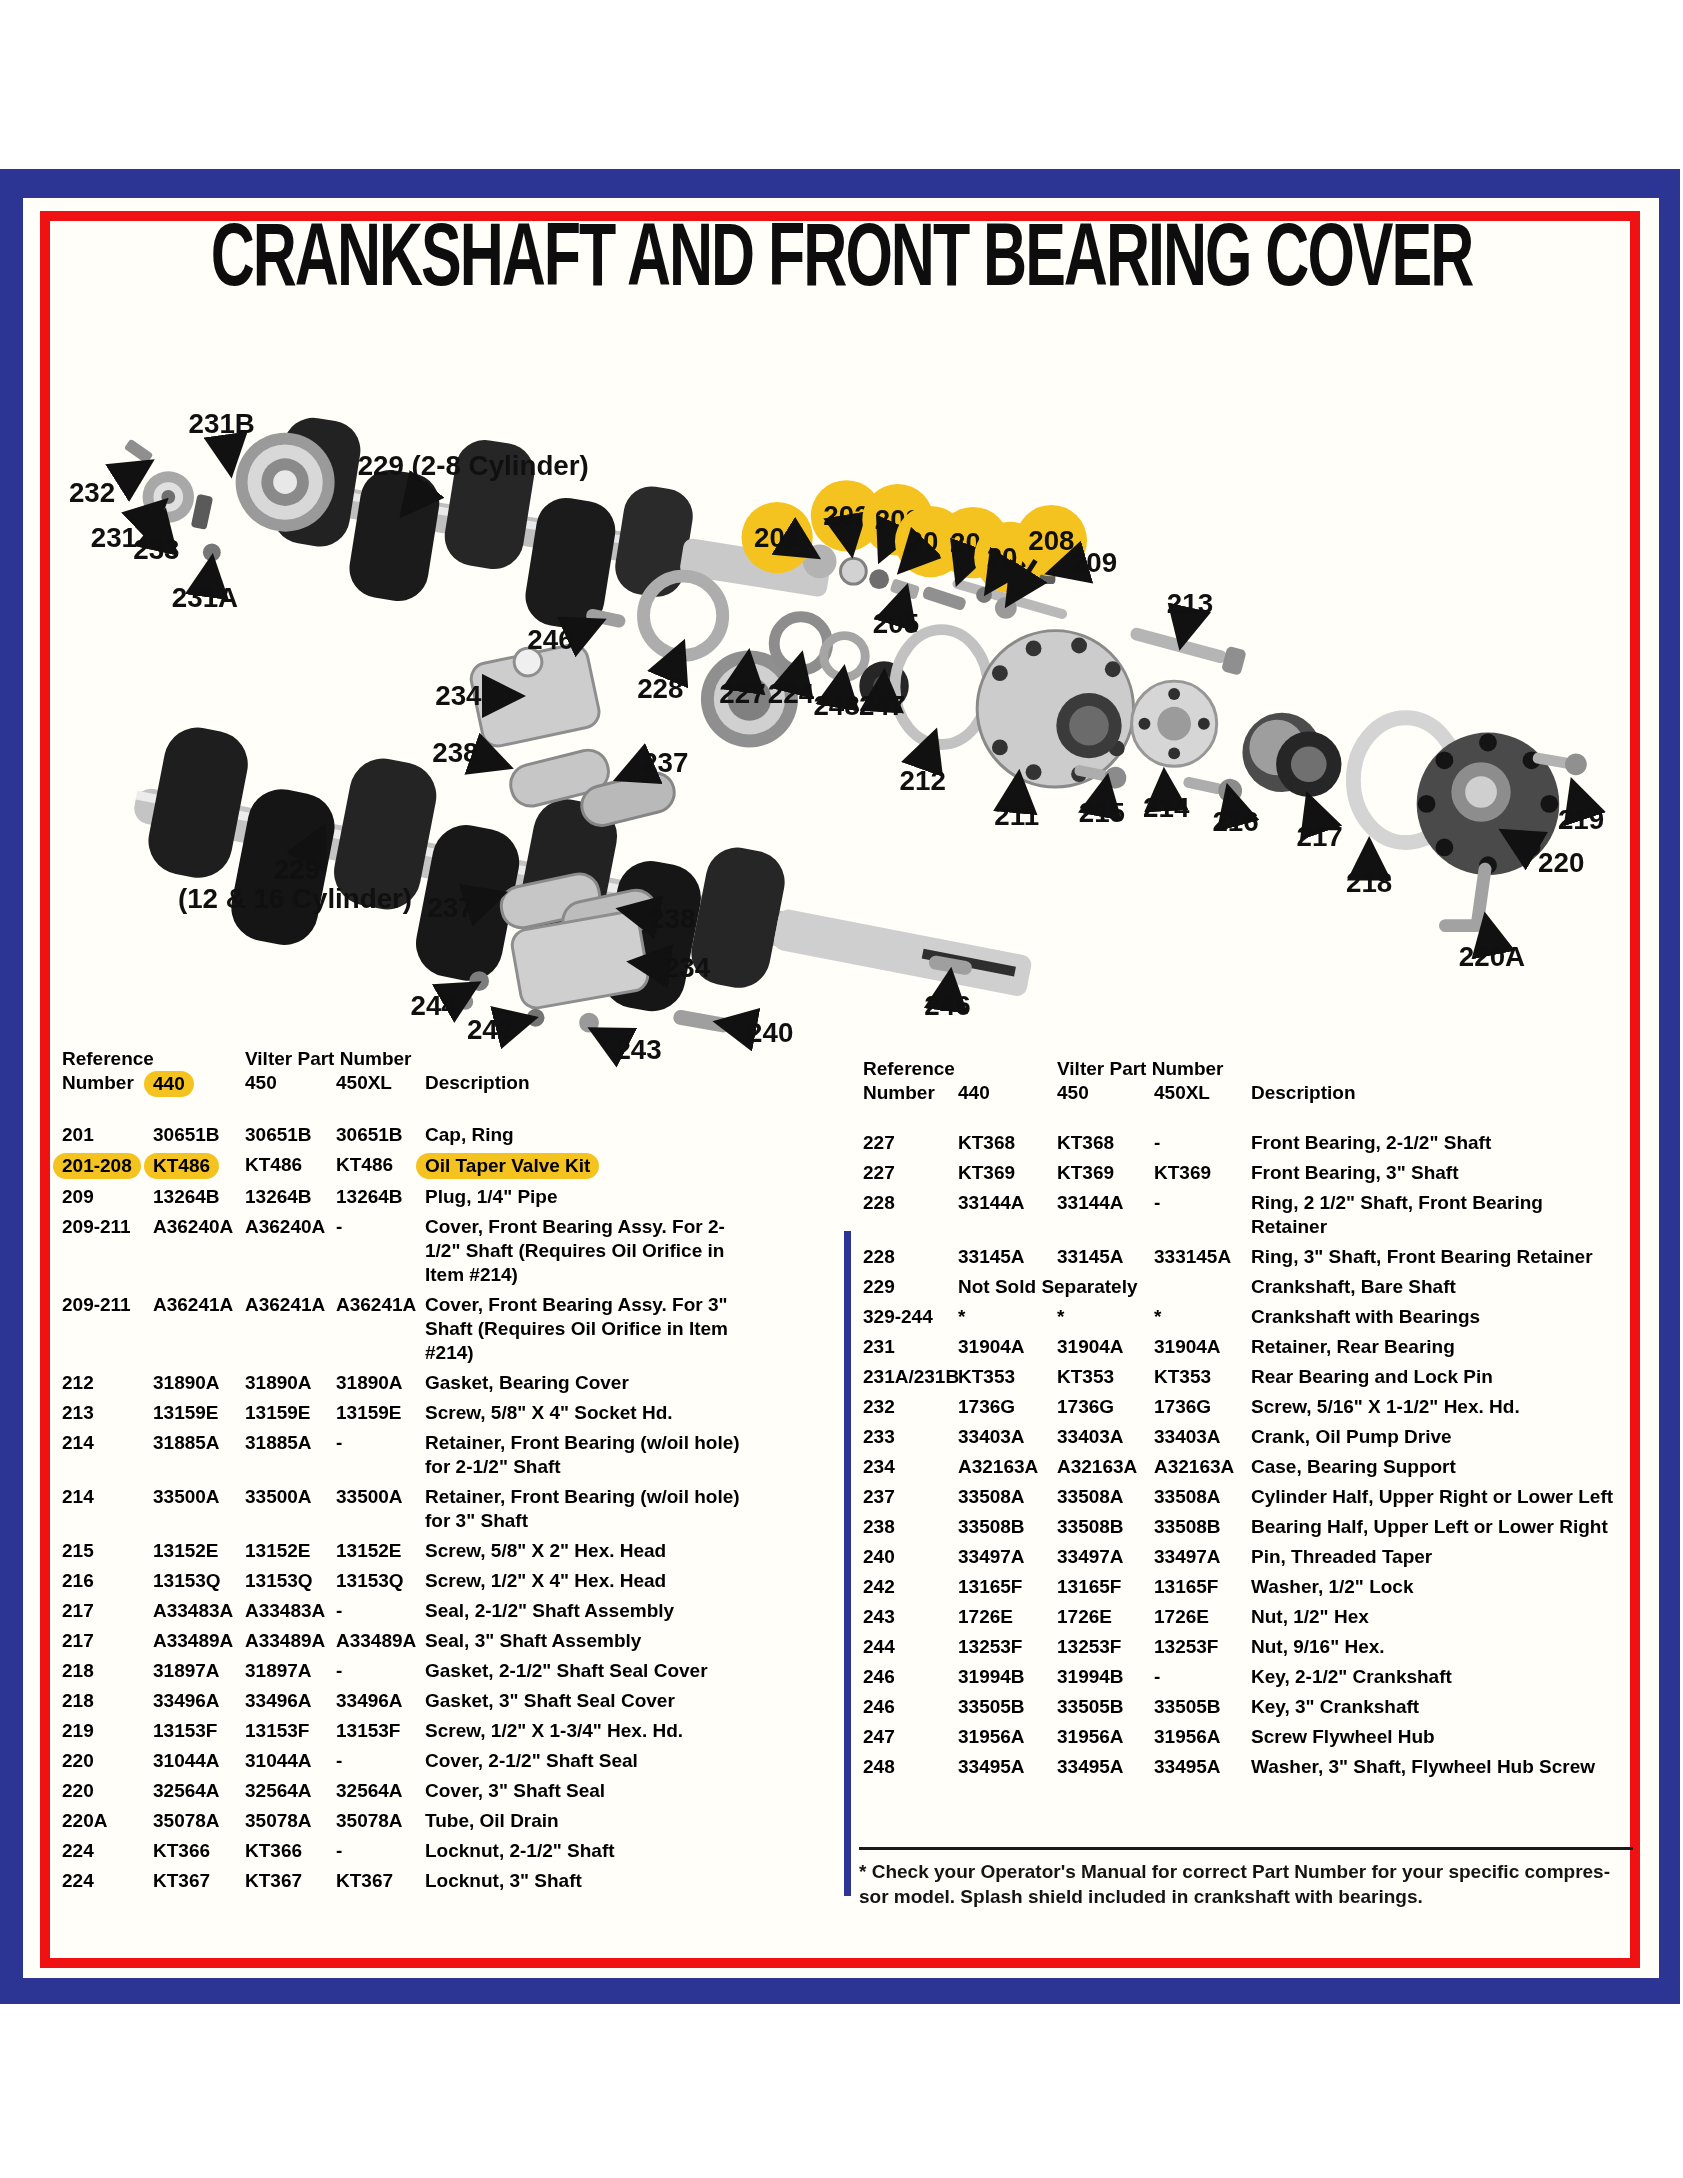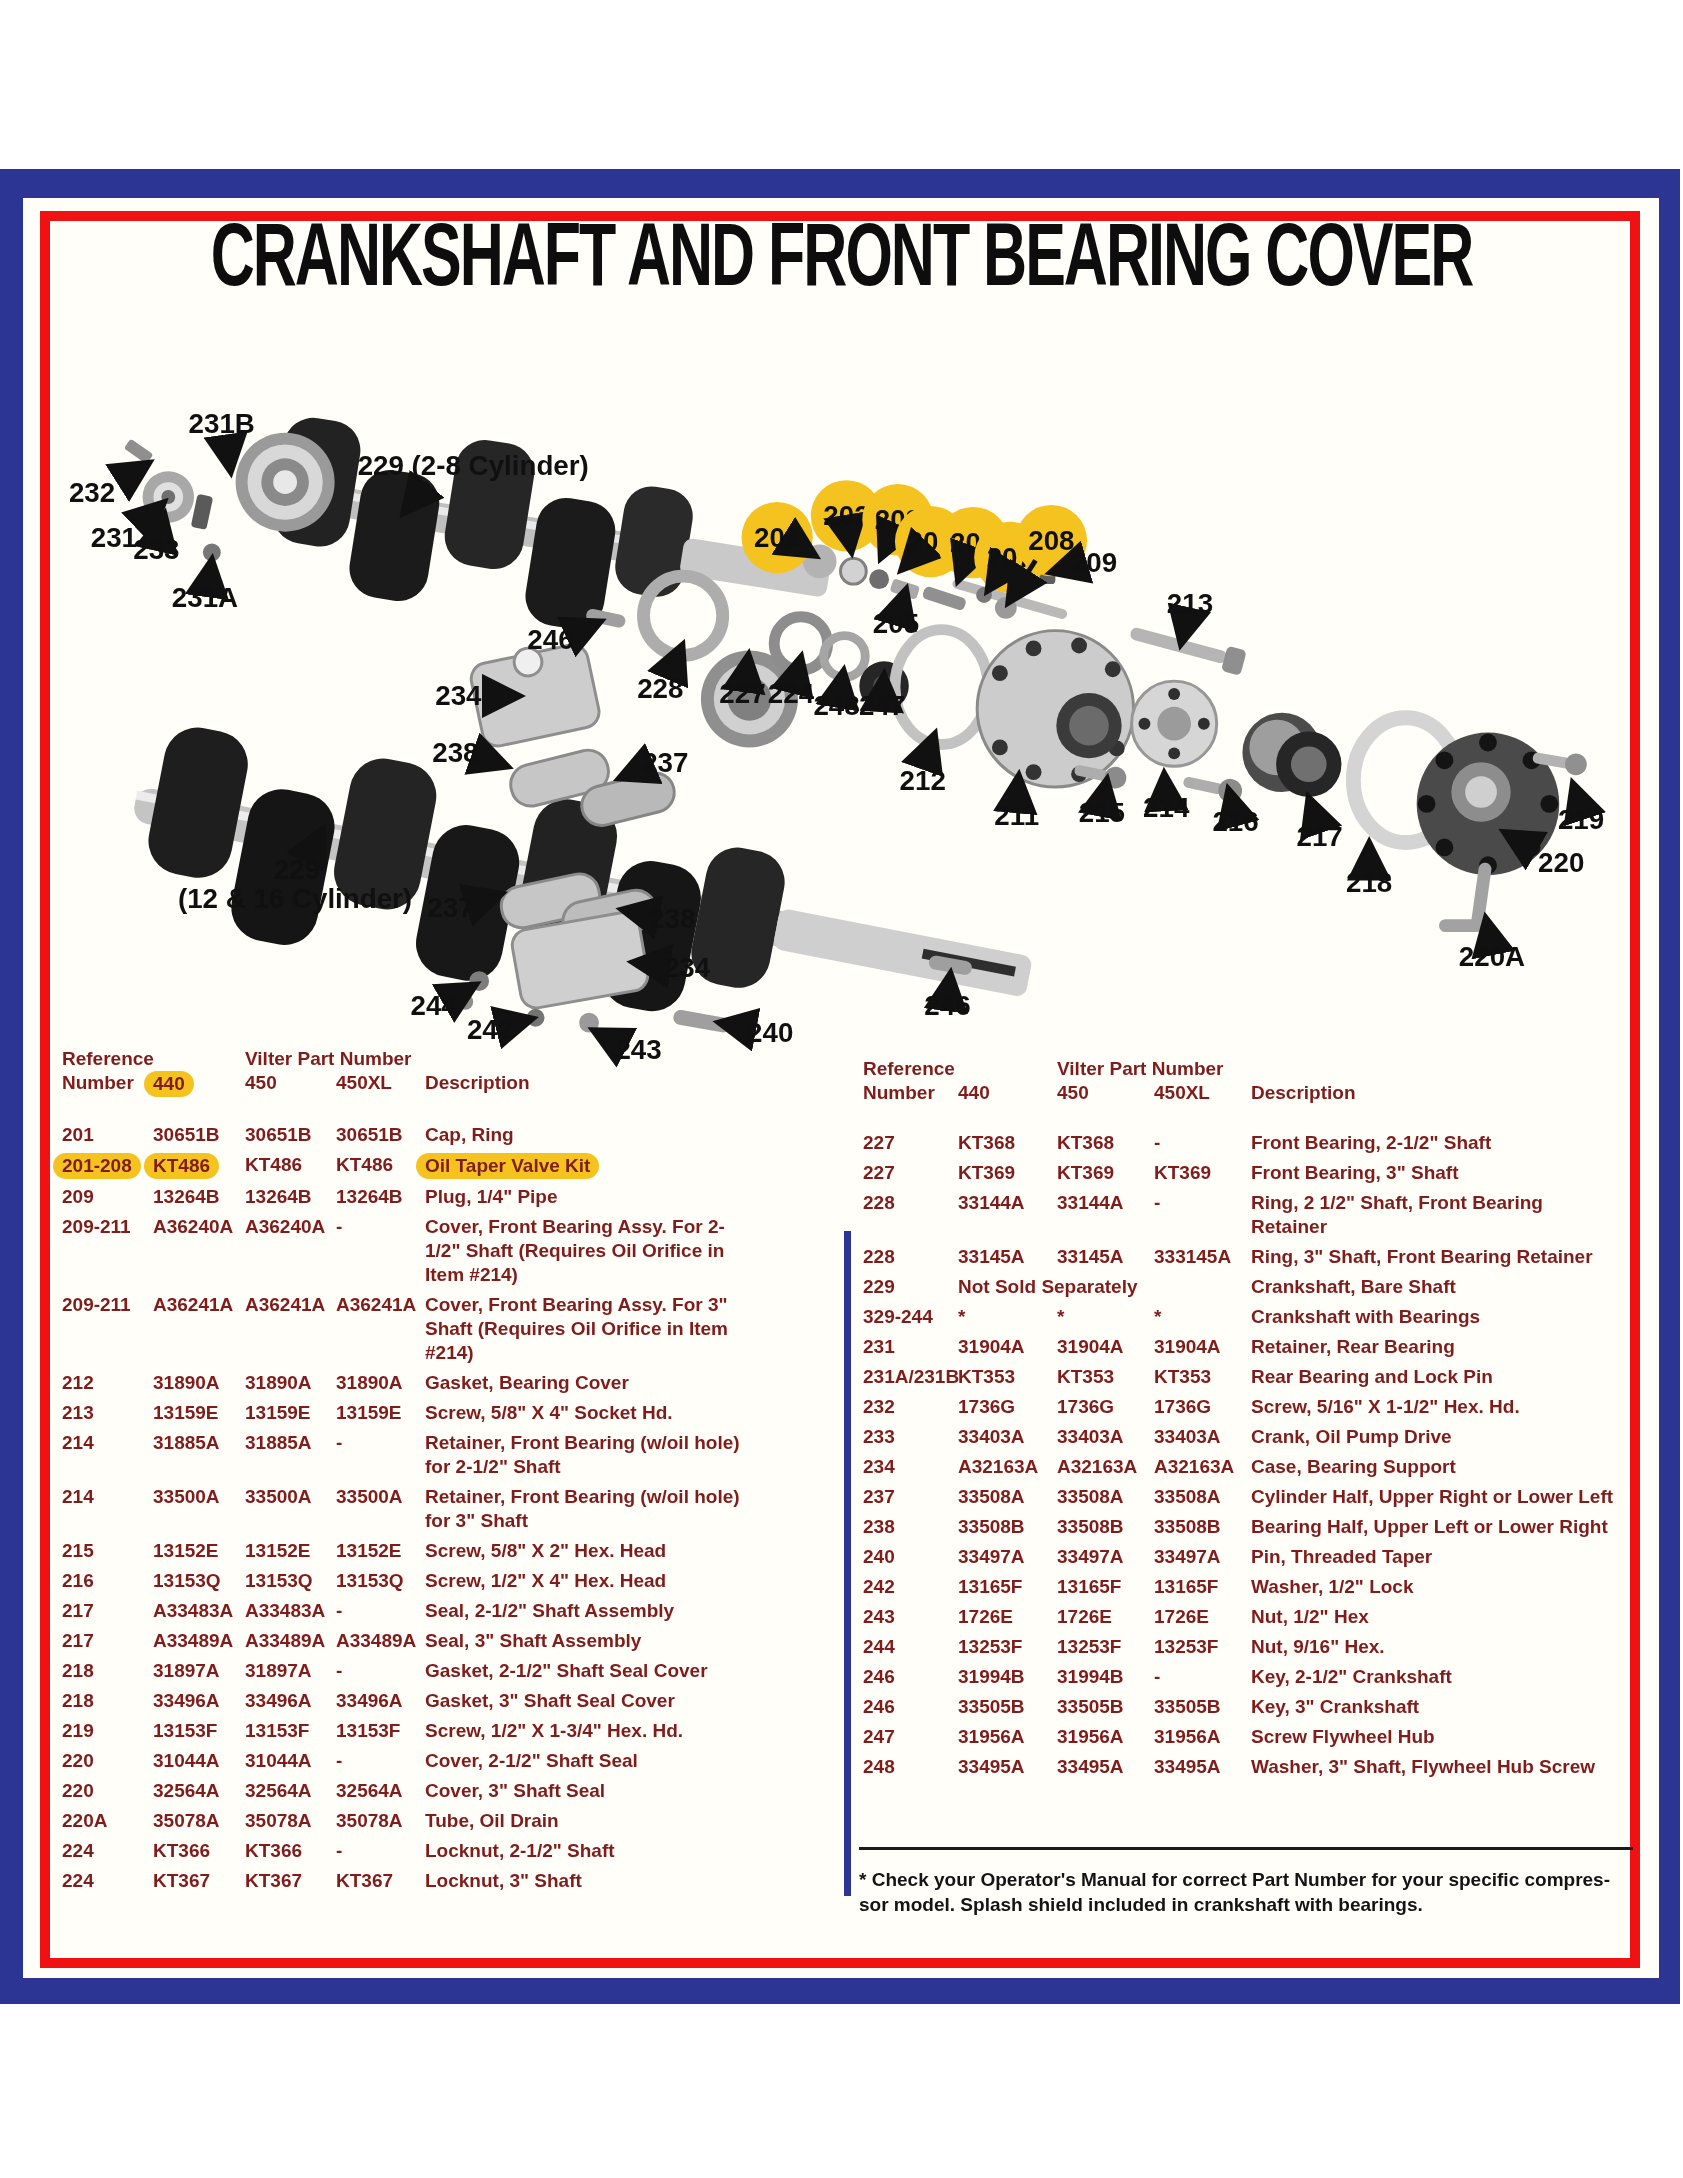--- a/index.html
+++ b/index.html
@@ -10,34 +10,34 @@
   .frame{position:absolute;left:0;top:169px;width:1680px;height:1835px;background:#2c3494;}
   .inner-white{position:absolute;left:23px;top:29px;width:1636px;height:1780px;background:#fffef9;}
   .red-box{position:absolute;left:17px;top:13px;width:1580px;height:1737px;border:10px solid #f01212;background:#fffef9;}
   .page-title{
     position:absolute;left:89px;top:211px;width:1505px;text-align:center;
     font-size:61px;font-weight:900;letter-spacing:-2px;line-height:1;
     transform:scaleY(1.45);transform-origin:50% 0;color:#0d0d0d;white-space:nowrap;
   }
   .diagram{position:absolute;left:0;top:0;width:1683px;height:1089px;}
   .dlabel{font-size:28px;font-weight:bold;fill:#101010;}
-  .parts-table{position:absolute;font-size:19px;font-weight:bold;line-height:24px;color:#7f1d1d;}
+  .parts-table{position:absolute;font-size:19px;font-weight:bold;line-height:24px;color:#000000;}
   .t-left{left:62px;top:1047px;width:693px;}
   .t-right{left:863px;top:1057px;width:764px;}
   .thead{display:grid;margin-bottom:26px;}
   .t-left .thead, .t-left .trow{grid-template-columns:91px 92px 91px 89px 1fr;}
   .t-right .thead, .t-right .trow{grid-template-columns:95px 99px 97px 97px 1fr;}
   .trow{display:grid;margin-bottom:6px;}
   .tcell{padding-right:6px;}
   .hl{background:#f5c320;border-radius:15px;padding:1px 9px;margin-left:-9px;display:inline-block;}
   .vpn{grid-column:3 / span 2;}
   .hrow{display:contents;}
   .footnote{
     position:absolute;left:859px;top:1847px;width:774px;
-    border-top:3px solid #1a1a1a;padding-top:17px;
+    border-top:3px solid #1a1a1a;padding-top:9px;
     font-size:19px;font-weight:bold;line-height:25px;color:#141414;
   }
   .col-divider{position:absolute;left:844px;top:1231px;width:7px;height:665px;background:#2c3494;}
 </style>
 </head>
 <body>
 
 <div class="frame">
   <div class="inner-white">
     <div class="red-box"></div>

